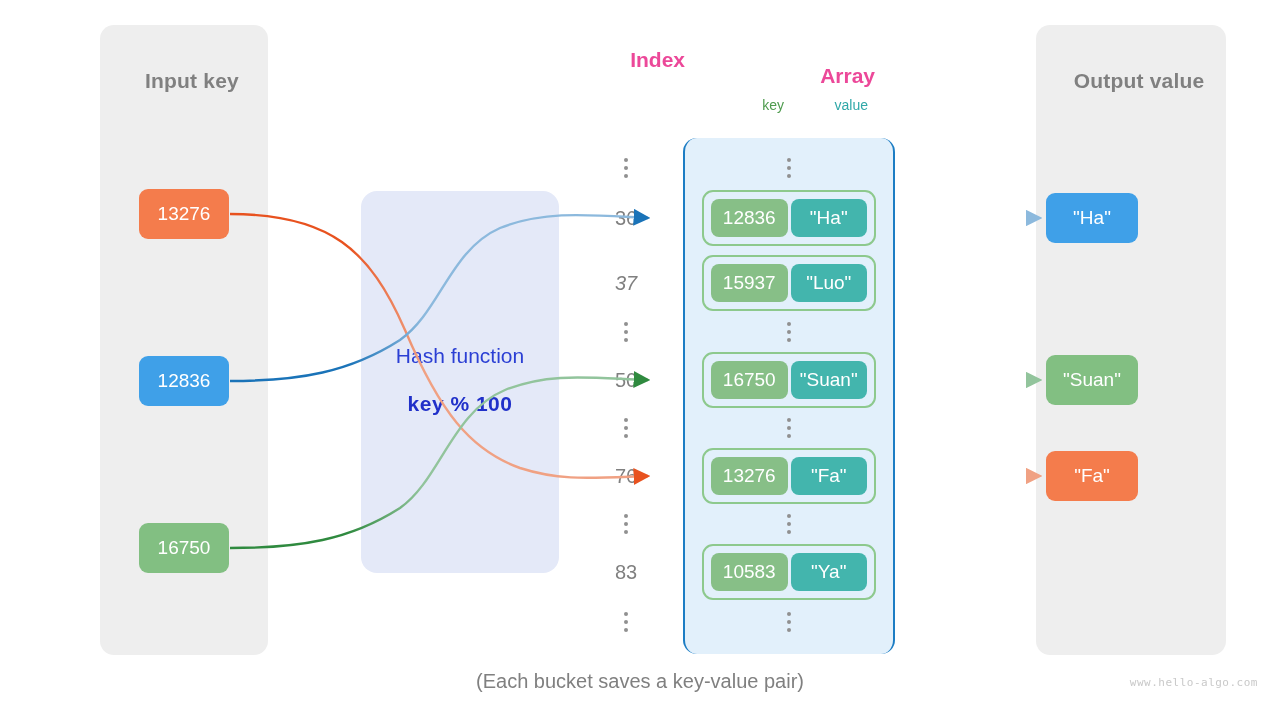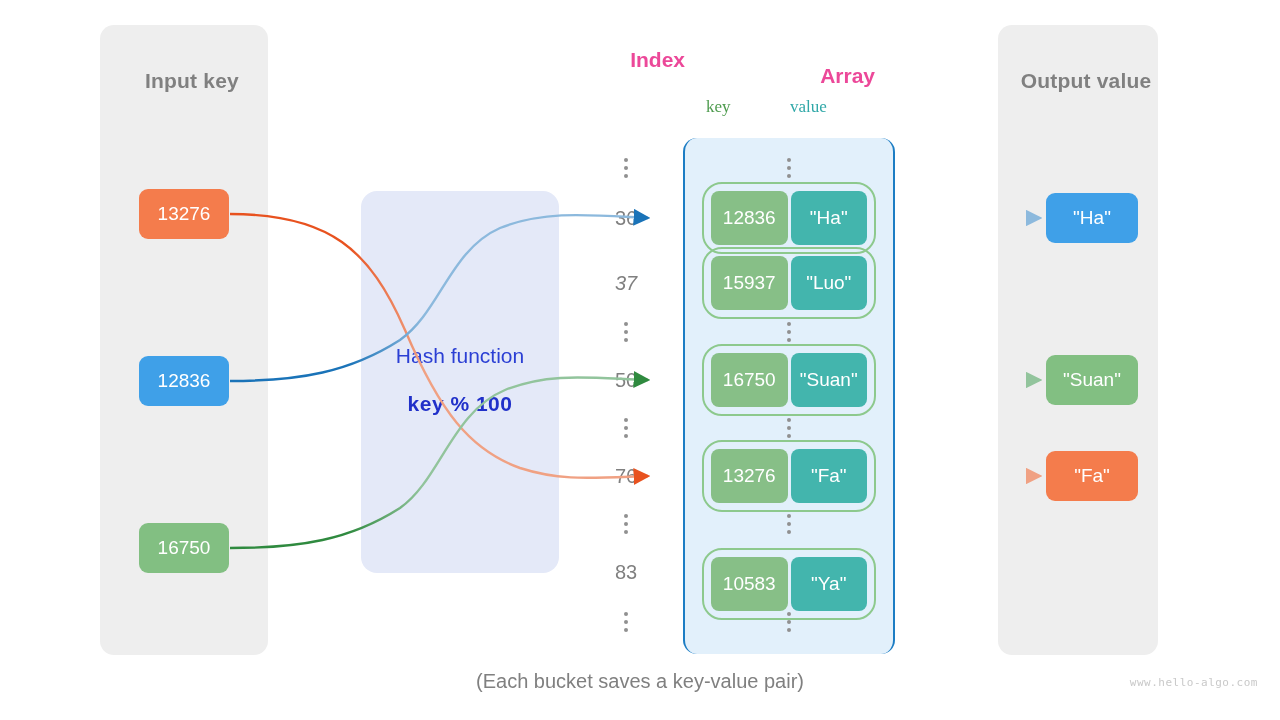--- a/index.html
+++ b/index.html
@@ -19,21 +19,21 @@
     overflow: hidden;
   }
 
   
   .panel {
     position: absolute;
     background: #eeeeee;
     border-radius: 14px;
   }
   #panel-input  { left: 100px; top: 25px; width: 168px; height: 630px; }
-  #panel-output { left: 998px; top: 25px; width: 160px; height: 630px; }
+  #panel-output { left: 1036px; top: 25px; width: 190px; height: 630px; }
 
   .panel-title {
     position: absolute;
     top: 44px;
     left: 0;
     width: 100%;
     text-align: center;
     font-size: 21px;
     font-weight: bold;
     color: #808080;
@@ -78,23 +78,22 @@
     font-size: 21px;
     font-weight: bold;
     color: #ec4899;
     text-align: right;
   }
   #head-index { left: 565px; top: 48px; width: 120px; }
   #head-array { left: 700px; top: 64px; width: 175px; }
 
   .subhead {
     position: absolute;
-    font-size: 17px;
-    text-align: left;
-    font-family: Liberation Serif, serif;
+    font-size: 14px;
+    text-align: right;
   }
   #sub-key   { left: 706px; top: 97px; width: 78px; color: #4e9b4e; }
   #sub-value { left: 790px; top: 97px; width: 78px; color: #30a8a8; }
 
   
   #array-box {
     position: absolute;
     left: 683px;
     top: 138px;
     width: 212px;
@@ -133,24 +132,24 @@
     height: 4px;
     border-radius: 50%;
     background: #909090;
   }
 
   
   .bucket {
     position: absolute;
     left: 702px;
     width: 174px;
-    height: 72px;
+    height: 56px;
     box-sizing: border-box;
     border: 2px solid #8dc98d;
-    border-radius: 20px;
+    border-radius: 11px;
     padding: 7px;
     display: flex;
     gap: 3px;
     transform: translateY(-50%);
   }
   .bucket .cell {
     flex: 1 1 50%;
     border-radius: 8px;
     display: flex;
     align-items: center;
@@ -290,21 +289,21 @@
       </div>
       <div class="bucket" style="top: 476px;">
         <div class="cell k">13276</div>
         <div class="cell v">"Fa"</div>
       </div>
       <div class="vdots" style="left: 789px; top: 524px;">
         <i></i>
         <i></i>
         <i></i>
       </div>
-      <div class="bucket" style="top: 572px; margin-top: 12px;">
+      <div class="bucket" style="top: 572px;">
         <div class="cell k">10583</div>
         <div class="cell v">"Ya"</div>
       </div>
       <div class="vdots" style="left: 789px; top: 622px;">
         <i></i>
         <i></i>
         <i></i>
       </div>
       <div class="chip in orange" style="top: 214px;">13276</div>
       <div class="chip in blue" style="top: 381px;">12836</div>

